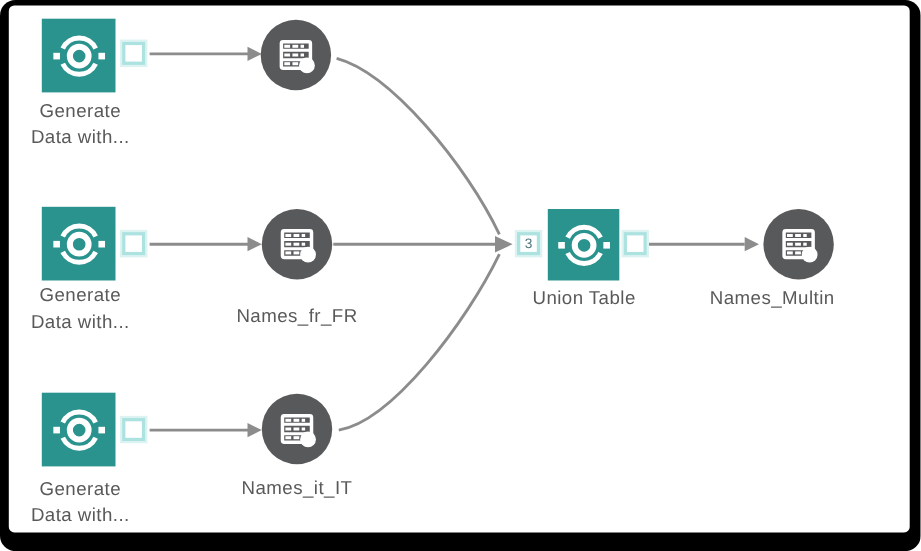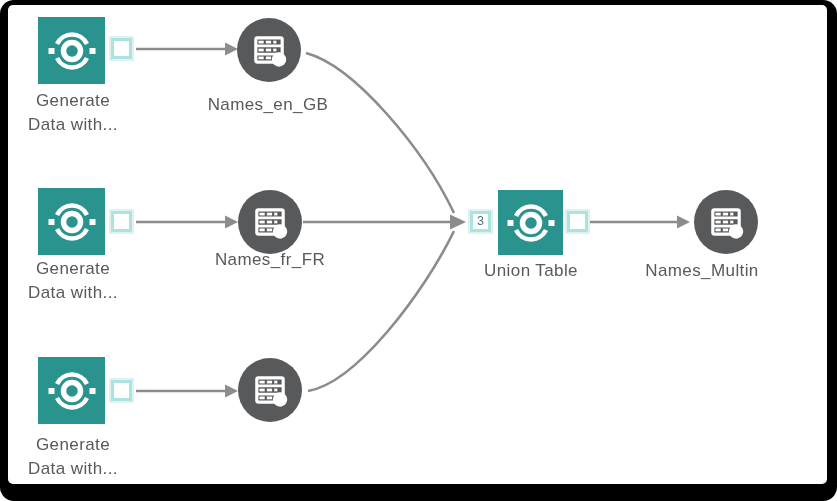--- a/index.html
+++ b/index.html
@@ -62,21 +62,20 @@
           <rect x="4" y="-8.8" width="3" height="2.6"></rect>
         <rect x="-10" y="-1.3" width="5" height="2.6"></rect>
           <rect x="-3" y="-1.3" width="5" height="2.6"></rect>
           <rect x="4" y="-1.3" width="3" height="2.6"></rect>
         <rect x="-10" y="6.2" width="5" height="2.6"></rect>
           <rect x="-3" y="6.2" width="5" height="2.6"></rect>
       </g>
       <circle cx="9.5" cy="9" r="6.8" fill="#ffffff"></circle>
     </svg>
   </div>
-  <div class="node-label" style="left:168px;top:93px;">Names_en_GB</div>
 
   <div class="node teal" style="left:38px;top:188px;">
     <svg width="48" height="48" viewBox="-24 -24 48 48">
       <circle r="8.5" fill="none" stroke="#ffffff" stroke-width="5.5"></circle>
       <path d="M-14.95,-6.97 A16.5,16.5 0 0 1 14.95,-6.97" fill="none" stroke="#ffffff" stroke-width="4.5"></path>
       <path d="M-14.95,6.97 A16.5,16.5 0 0 0 14.95,6.97" fill="none" stroke="#ffffff" stroke-width="4.5"></path>
       <rect x="-23.5" y="-3" width="6" height="6" fill="#ffffff"></rect>
       <rect x="17.5" y="-3" width="6" height="6" fill="#ffffff"></rect>
     </svg>
   </div>
@@ -93,21 +92,21 @@
           <rect x="4" y="-8.8" width="3" height="2.6"></rect>
         <rect x="-10" y="-1.3" width="5" height="2.6"></rect>
           <rect x="-3" y="-1.3" width="5" height="2.6"></rect>
           <rect x="4" y="-1.3" width="3" height="2.6"></rect>
         <rect x="-10" y="6.2" width="5" height="2.6"></rect>
           <rect x="-3" y="6.2" width="5" height="2.6"></rect>
       </g>
       <circle cx="9.5" cy="9" r="6.8" fill="#ffffff"></circle>
     </svg>
   </div>
-  <div class="node-label" style="left:170px;top:248px;">Names_fr_FR</div>
+  <div class="node-label" style="left:170px;top:276px;">Names_fr_FR</div>
 
   <div class="node teal" style="left:38px;top:357px;">
     <svg width="48" height="48" viewBox="-24 -24 48 48">
       <circle r="8.5" fill="none" stroke="#ffffff" stroke-width="5.5"></circle>
       <path d="M-14.95,-6.97 A16.5,16.5 0 0 1 14.95,-6.97" fill="none" stroke="#ffffff" stroke-width="4.5"></path>
       <path d="M-14.95,6.97 A16.5,16.5 0 0 0 14.95,6.97" fill="none" stroke="#ffffff" stroke-width="4.5"></path>
       <rect x="-23.5" y="-3" width="6" height="6" fill="#ffffff"></rect>
       <rect x="17.5" y="-3" width="6" height="6" fill="#ffffff"></rect>
     </svg>
   </div>
@@ -124,20 +123,21 @@
           <rect x="4" y="-8.8" width="3" height="2.6"></rect>
         <rect x="-10" y="-1.3" width="5" height="2.6"></rect>
           <rect x="-3" y="-1.3" width="5" height="2.6"></rect>
           <rect x="4" y="-1.3" width="3" height="2.6"></rect>
         <rect x="-10" y="6.2" width="5" height="2.6"></rect>
           <rect x="-3" y="6.2" width="5" height="2.6"></rect>
       </g>
       <circle cx="9.5" cy="9" r="6.8" fill="#ffffff"></circle>
     </svg>
   </div>
+  <div class="node-label" style="left:170px;top:432px;">Names_it_IT</div>
 
   <div class="port" style="left:470px;top:211px;">
       <span class="port-count">3</span>
     </div>
   <div class="node teal" style="left:498px;top:190px;width:65px;height:65px;">
     <svg width="48" height="48" viewBox="-24 -24 48 48">
       <circle r="8.5" fill="none" stroke="#ffffff" stroke-width="5.5"></circle>
       <path d="M-14.95,-6.97 A16.5,16.5 0 0 1 14.95,-6.97" fill="none" stroke="#ffffff" stroke-width="4.5"></path>
       <path d="M-14.95,6.97 A16.5,16.5 0 0 0 14.95,6.97" fill="none" stroke="#ffffff" stroke-width="4.5"></path>
       <rect x="-23.5" y="-3" width="6" height="6" fill="#ffffff"></rect>

